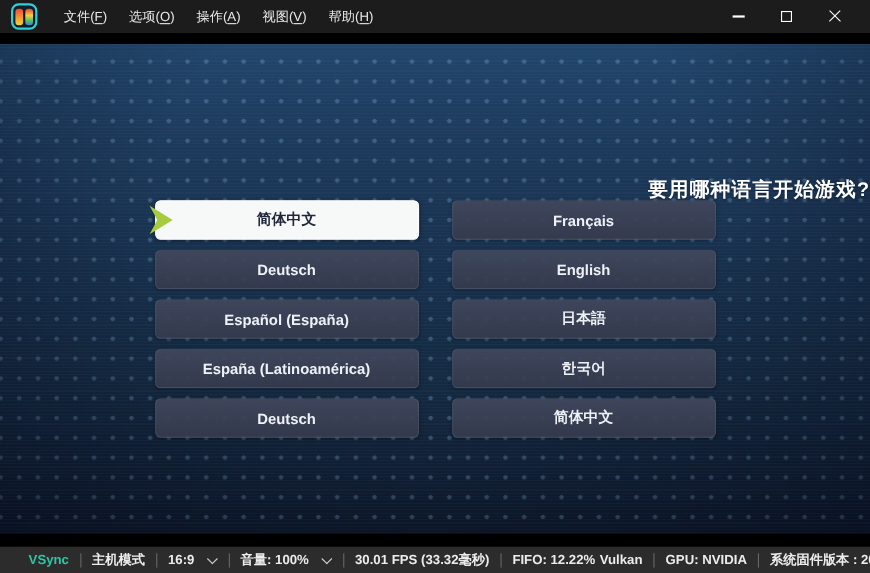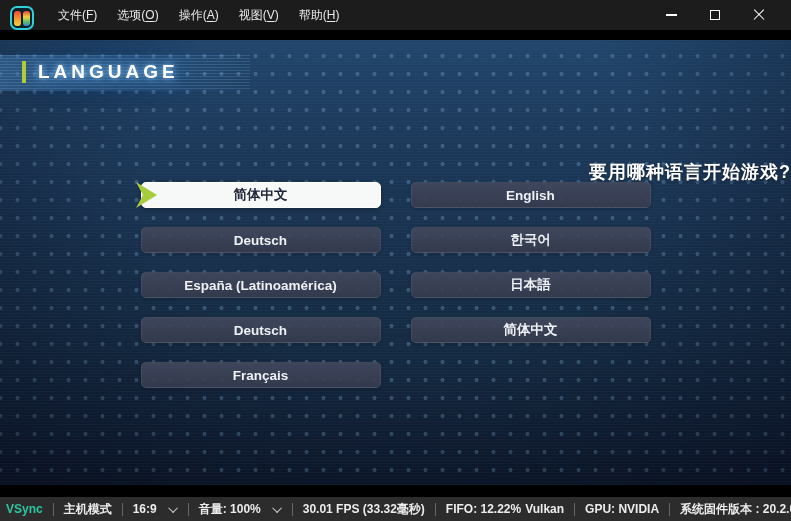--- a/index.html
+++ b/index.html
@@ -3,21 +3,21 @@
 <meta charset="utf-8">
 <style>
   * { margin:0; padding:0; box-sizing:border-box; }
   html,body { background:#000; }
   body { font-family:"Liberation Sans", sans-serif; }
 
   .window { position:relative; width:791px; height:521px; background:#000; overflow:hidden; }
 
   
   .titlebar {
-    height:30px; background:#1c1c1c; display:flex; align-items:flex-end;
+    height:30px; background:#1c1c1c; display:flex; align-items:center;
     padding:0 10px; color:#e9e9e9; font-size:12px;
   }
   .app-icon {
     width:24px; height:24px; border-radius:7px; background:#0d1f2b;
     border:2px solid #2fd0d8; display:flex; align-items:center; justify-content:center;
     gap:2px; margin-right:14px; flex:0 0 auto;
   }
   .app-icon .joycon { width:7px; height:15px; border-radius:3px; }
   .app-icon .joycon.left  { background:linear-gradient(180deg,#f0483a 0%,#f59b2e 55%,#f2d43c 100%); }
   .app-icon .joycon.right { background:linear-gradient(180deg,#e8453c 0%,#f5d03a 40%,#57c06b 72%,#3f7fd0 100%); }
@@ -77,36 +77,36 @@
     color:#fff; font-size:18px; font-weight:700; letter-spacing:1px;
     text-shadow:0 1px 2px rgba(0,0,0,0.4);
   }
 
   .lang-grid {
     position:absolute; top:142px; left:50%; transform:translateX(-50%); z-index:2;
     display:grid; grid-template-columns:240px 240px; column-gap:30px; row-gap:10px;
     grid-auto-flow:column; grid-template-rows:repeat(5, 35px);
   }
   .lang-btn {
-    position:relative; height:26px; border-radius:5px; border:1px solid rgba(255,255,255,0.07);
+    position:relative; height:36px; border-radius:5px; border:1px solid rgba(255,255,255,0.07);
     background:linear-gradient(180deg, rgba(66,72,93,0.92) 0%, rgba(54,59,78,0.92) 100%);
     color:#eef1f5; font-family:"Liberation Sans", sans-serif; font-size:13.5px; font-weight:700;
     display:flex; align-items:center; justify-content:center; cursor:pointer;
     box-shadow:0 1px 3px rgba(0,0,0,0.25);
   }
   .lang-btn.selected {
     background:#f7f8f8; color:#20273a; border-color:#fff;
     box-shadow:0 1px 4px rgba(0,0,0,0.35);
   }
   .sel-arrow { position:absolute; left:-7px; top:50%; transform:translateY(-50%); width:24px; height:28px; }
 
   
   .statusbar {
     position:absolute; left:0; bottom:0; width:791px; height:24px; background:#2c2c2c;
-    display:flex; align-items:center; padding:0 6px 0 4px; color:#ececec;
+    display:flex; align-items:center; padding:0 6px 0 24px; color:#ececec;
     font-size:12px; font-weight:700; white-space:nowrap;
   }
   .sb-item { display:flex; align-items:center; padding:0 2px; }
   .sb-item.clickable { cursor:pointer; }
   .vsync { color:#2ec5a2; }
   .divider { width:1px; height:13px; background:#666; margin:0 8px; flex:0 0 auto; }
   .chev {
     width:7px; height:7px; border-left:1.6px solid #cfcfcf; border-bottom:1.6px solid #cfcfcf;
     transform:rotate(-45deg) translateY(-2px); margin-left:14px; display:inline-block;
   }
@@ -158,57 +158,55 @@
         </div>
       <div class="win-btn">
           <span class="glyph-close"></span>
         </div>
     </div>
   </div>
 
   <div class="viewport">
     <div class="game-screen">
 
-      <div class="screen-header">
-        <span class="title-glow"></span>
-        <span class="accent-bar" style="background:#b6ce33;"></span>
-        <h1 class="page-title">LANGUAGE</h1>
-      </div>
 
       <div class="question">要用哪种语言开始游戏?</div>
 
       <div class="lang-grid">
 
         <button class="lang-btn selected">
           <svg class="sel-arrow" viewBox="0 0 24 28" xmlns="http://www.w3.org/2000/svg">
             <polygon points="1,1 22,14 1,27 8,14" fill="#a6cc3e"></polygon>
           </svg>
           <span>简体中文</span>
         </button>
         <button class="lang-btn">
             <span>Deutsch</span>
           </button>
         <button class="lang-btn">
+            <span>Español (España)</span>
+          </button>
+        <button class="lang-btn">
             <span>España (Latinoamérica)</span>
           </button>
         <button class="lang-btn">
             <span>Deutsch</span>
           </button>
 
         <button class="lang-btn">
             <span>Français</span>
           </button>
         <button class="lang-btn">
             <span>English</span>
           </button>
         <button class="lang-btn">
+            <span>日本語</span>
+          </button>
+        <button class="lang-btn">
             <span>한국어</span>
-          </button>
-        <button class="lang-btn">
-            <span>日本語</span>
           </button>
         <button class="lang-btn">
             <span>简体中文</span>
           </button>
       </div>
 
     </div>
   </div>
 
   <div class="statusbar">

